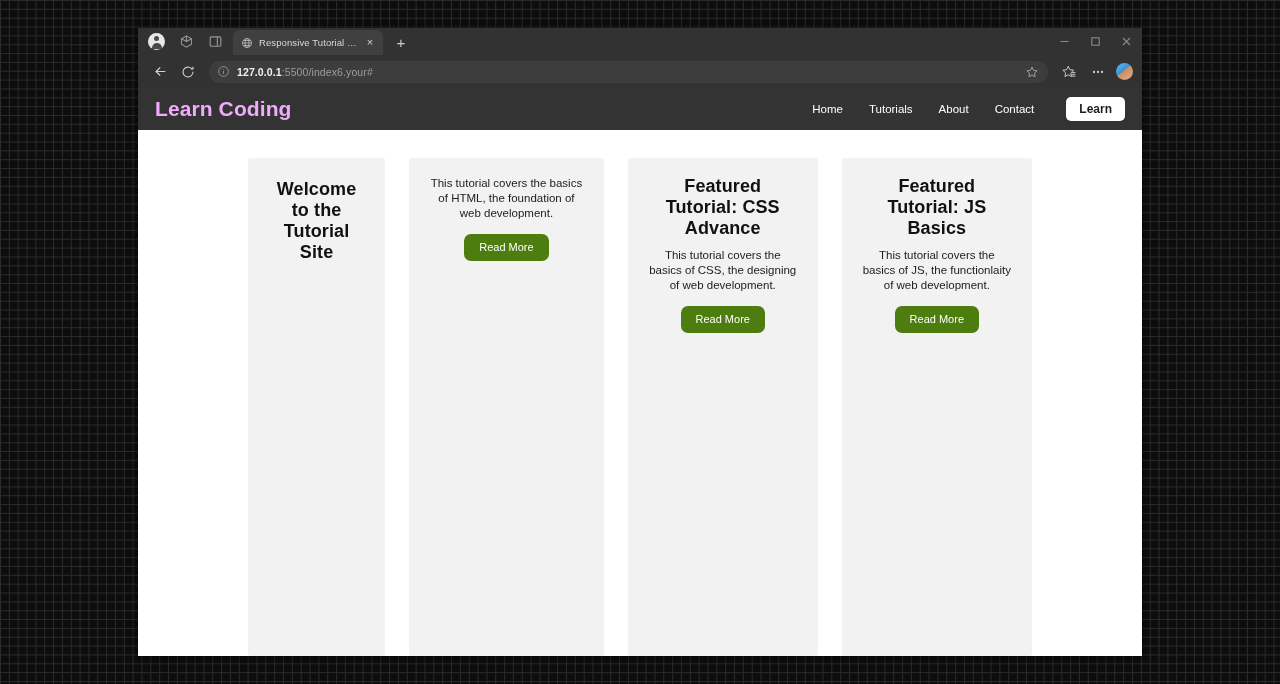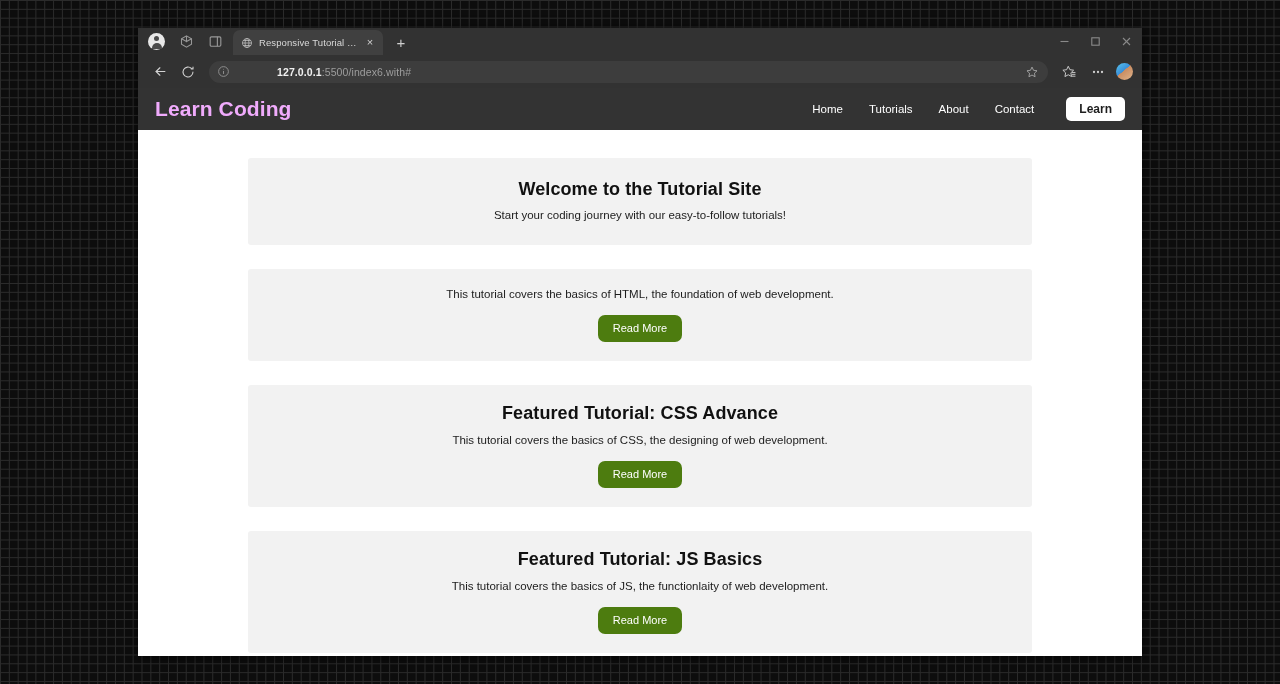--- a/index.html
+++ b/index.html
@@ -161,21 +161,21 @@
     opacity: .72;
   }
   .url {
     flex: 1;
     font-size: 10.5px;
     color: #9d9d9d;
     white-space: nowrap;
     overflow: hidden;
     letter-spacing: .1px;
   }
-  .url b { color: #f0f0f0; font-weight: 600; margin-left: 40px; }
+  .url b { color: #f0f0f0; font-weight: 600; }
   .omni-star { width: 14px; height: 14px; flex: none; opacity: .75; }
 
   .nav-right { display: flex; align-items: center; gap: 3px; }
   .nav-right .nav-btn { width: 25px; height: 25px; }
   .copilot-icon {
     width: 17px; height: 17px;
     border-radius: 50%;
     background: linear-gradient(140deg, #58c6f0 0%, #3a8fd8 45%, #c98d62 46%, #e0b48c 100%);
     margin-left: 3px;
     flex: none;
@@ -228,21 +228,21 @@
     line-height: 1;
     white-space: nowrap;
     margin-left: 6px;
     font-family: "Liberation Sans", sans-serif;
   }
 
   .page-main {
     flex: 1;
     padding: 28px 110px 0 110px;
     display: flex;
-    flex-direction: column;
+    flex-direction: row;
     gap: 24px;
     background: #ffffff;
   }
 
   .card {
     background: #f2f2f2;
     border-radius: 3px;
     text-align: center;
     padding: 18px 20px 19px 20px;
   }
@@ -344,21 +344,21 @@
         <polyline points="20.6,3.4 20.6,6.6 17.4,6.6" fill="none"></polyline>
       </svg>
     </div>
 
     <div class="omnibox">
       <svg class="info-icon" viewBox="0 0 24 24" fill="none" stroke="#b5b5b5" stroke-width="1.7">
         <circle cx="12" cy="12" r="9"></circle>
         <line x1="12" y1="11" x2="12" y2="16.5"></line>
         <circle cx="12" cy="7.8" r="0.9" fill="#b5b5b5" stroke="none"></circle>
       </svg>
-      <div class="url"><b>127.0.0.1</b><span>:5500/index6.with#</span></div>
+      <div class="url"><b>127.0.0.1</b><span>:5500/index6.your#</span></div>
       <svg class="omni-star" viewBox="0 0 24 24" fill="none" stroke="#cfcfcf" stroke-width="1.5">
         <polygon points="12,3.6 14.6,9.1 20.6,9.9 16.2,14.1 17.3,20.1 12,17.2 6.7,20.1 7.8,14.1 3.4,9.9 9.4,9.1"></polygon>
       </svg>
     </div>
 
     <div class="nav-right">
       <div class="nav-btn">
         <svg width="15" height="15" viewBox="0 0 24 24" fill="none" stroke="#cfcfcf" stroke-width="1.5">
           <polygon points="10,3.6 12.6,9.1 18.6,9.9 14.2,14.1 15.3,20.1 10,17.2 4.7,20.1 5.8,14.1 1.4,9.9 7.4,9.1"></polygon>
           <path d="M16 13.5 L21.5 13.5 M16 16.5 L21.5 16.5 M16 19.5 L21.5 19.5"></path>
@@ -385,21 +385,20 @@
         <a class="nav-link" href="#">About</a>
         <a class="nav-link" href="#">Contact</a>
         <button class="nav-cta">Learn</button>
       </div>
     </div>
 
     <div class="page-main">
 
       <section class="card welcome">
         <div class="card-title">Welcome to the Tutorial Site</div>
-        <div class="card-text">Start your coding journey with our easy-to-follow tutorials!</div>
       </section>
 
       <section class="card">
         <div class="card-text">This tutorial covers the basics of HTML, the foundation of web development.</div>
         <button class="read-more">Read More</button>
       </section>
 
       <section class="card">
         <div class="card-title">Featured Tutorial: CSS Advance</div>
         <div class="card-text">This tutorial covers the basics of CSS, the designing of web development.</div>

